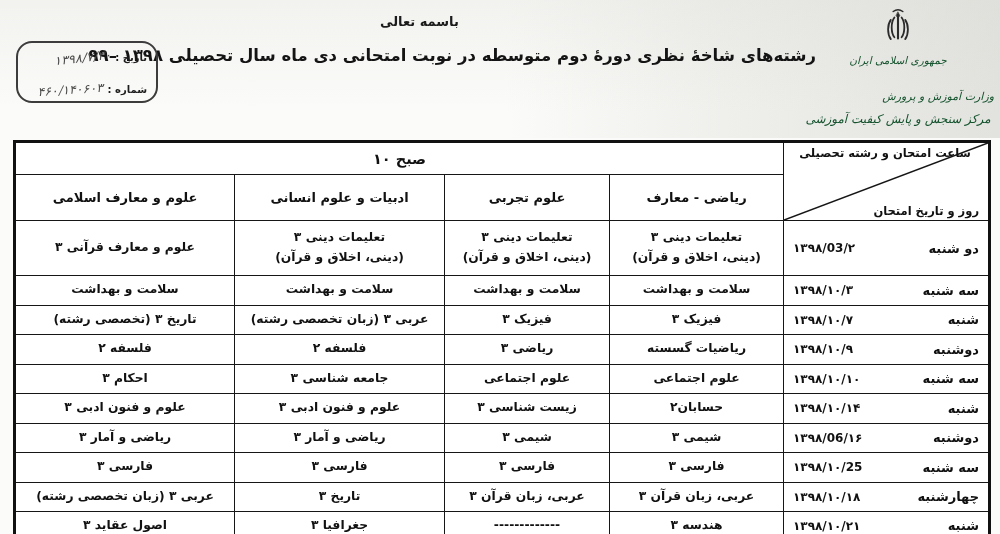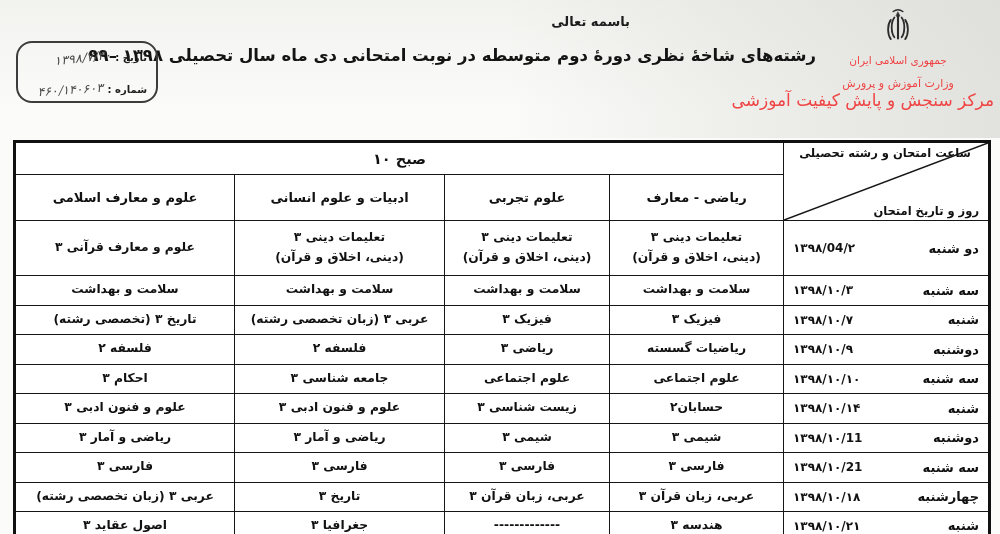--- a/index.html
+++ b/index.html
@@ -17,32 +17,32 @@
     pointer-events:none;
   }
   .scan-shade2 {
     position:absolute; top:0; left:0; width:100%; height:138px;
     background:linear-gradient(180deg, rgba(215,215,210,.25), rgba(215,215,210,0) 80%);
     pointer-events:none;
   }
   
   .bismillah {
     position:absolute; top:14px; left:380px; width:250px;
-    text-align:right; font-weight:bold; font-size:13px; color:#1c1c1c;
+    text-align:left; font-weight:bold; font-size:13px; color:#1c1c1c;
   }
   .titles {
     position:absolute; top:40px; left:148px; width:668px; text-align:center;
   }
   .titles .t-line { font-weight:bold; font-size:16.5px; line-height:31px; color:#141414; white-space:nowrap; }
   
-  .ministry { position:absolute; top:8px; right:6px; width:192px; text-align:center; color:#ef4444; }
+  .ministry { position:absolute; top:8px; right:6px; width:192px; text-align:center; color:#14532d;font-style:italic; }
   .emblem { display:inline-block; }
   .ministry .m-country { font-size:10.5px; margin-top:5px; }
-  .ministry .m-ministry { font-size:11px; margin-top:11px; }
-  .ministry .m-center { font-size:17px; white-space:nowrap; }
+  .ministry .m-ministry { font-size:11px; margin-top:24px;text-align:right; }
+  .ministry .m-center { font-size:12px; margin-top:9px; white-space:nowrap; }
   
   .stamp {
     position:absolute; top:41px; left:16px; width:142px; height:62px;
     border:2px solid #3c3c3c; border-radius:16px;
     padding:7px 9px 4px 6px;
     display:flex; flex-direction:column; justify-content:space-between;
   }
   .stamp .s-row { display:flex; align-items:center; direction:rtl; }
   .stamp .s-label { font-weight:bold; font-size:10px; color:#1d1d1d; white-space:nowrap; }
   .stamp .s-value {
@@ -154,21 +154,21 @@
         <th class="track">علوم تجربی</th>
         <th class="track">ادبیات و علوم انسانی</th>
         <th class="track">علوم و معارف اسلامی</th>
       </tr>
     </thead>
     <tbody>
         <tr class="row tall">
           <td class="daydate">
             <div class="dd-inner">
               <span class="day">دو شنبه</span>
-              <span class="date">۱۳۹۸/04/۲</span>
+              <span class="date">۱۳۹۸/03/۲</span>
             </div>
           </td>
           <td class="subject">
             <div class="sub-line">تعلیمات دینی ۳</div>
             <div class="sub-line">(دینی، اخلاق و قرآن)</div>
           </td>
           <td class="subject">
             <div class="sub-line">تعلیمات دینی ۳</div>
             <div class="sub-line">(دینی، اخلاق و قرآن)</div>
           </td>
@@ -277,41 +277,41 @@
             <div class="sub-line">علوم و فنون ادبی ۳</div>
           </td>
           <td class="subject">
             <div class="sub-line">علوم و فنون ادبی ۳</div>
           </td>
         </tr>
         <tr class="row">
           <td class="daydate">
             <div class="dd-inner">
               <span class="day">دوشنبه</span>
-              <span class="date">۱۳۹۸/۱۰/11</span>
+              <span class="date">۱۳۹۸/06/۱۶</span>
             </div>
           </td>
           <td class="subject">
             <div class="sub-line">شیمی ۳</div>
           </td>
           <td class="subject">
             <div class="sub-line">شیمی ۳</div>
           </td>
           <td class="subject">
             <div class="sub-line">ریاضی و آمار ۳</div>
           </td>
           <td class="subject">
             <div class="sub-line">ریاضی و آمار ۳</div>
           </td>
         </tr>
         <tr class="row">
           <td class="daydate">
             <div class="dd-inner">
               <span class="day">سه شنبه</span>
-              <span class="date">۱۳۹۸/۱۰/21</span>
+              <span class="date">۱۳۹۸/۱۰/25</span>
             </div>
           </td>
           <td class="subject">
             <div class="sub-line">فارسی ۳</div>
           </td>
           <td class="subject">
             <div class="sub-line">فارسی ۳</div>
           </td>
           <td class="subject">
             <div class="sub-line">فارسی ۳</div>

